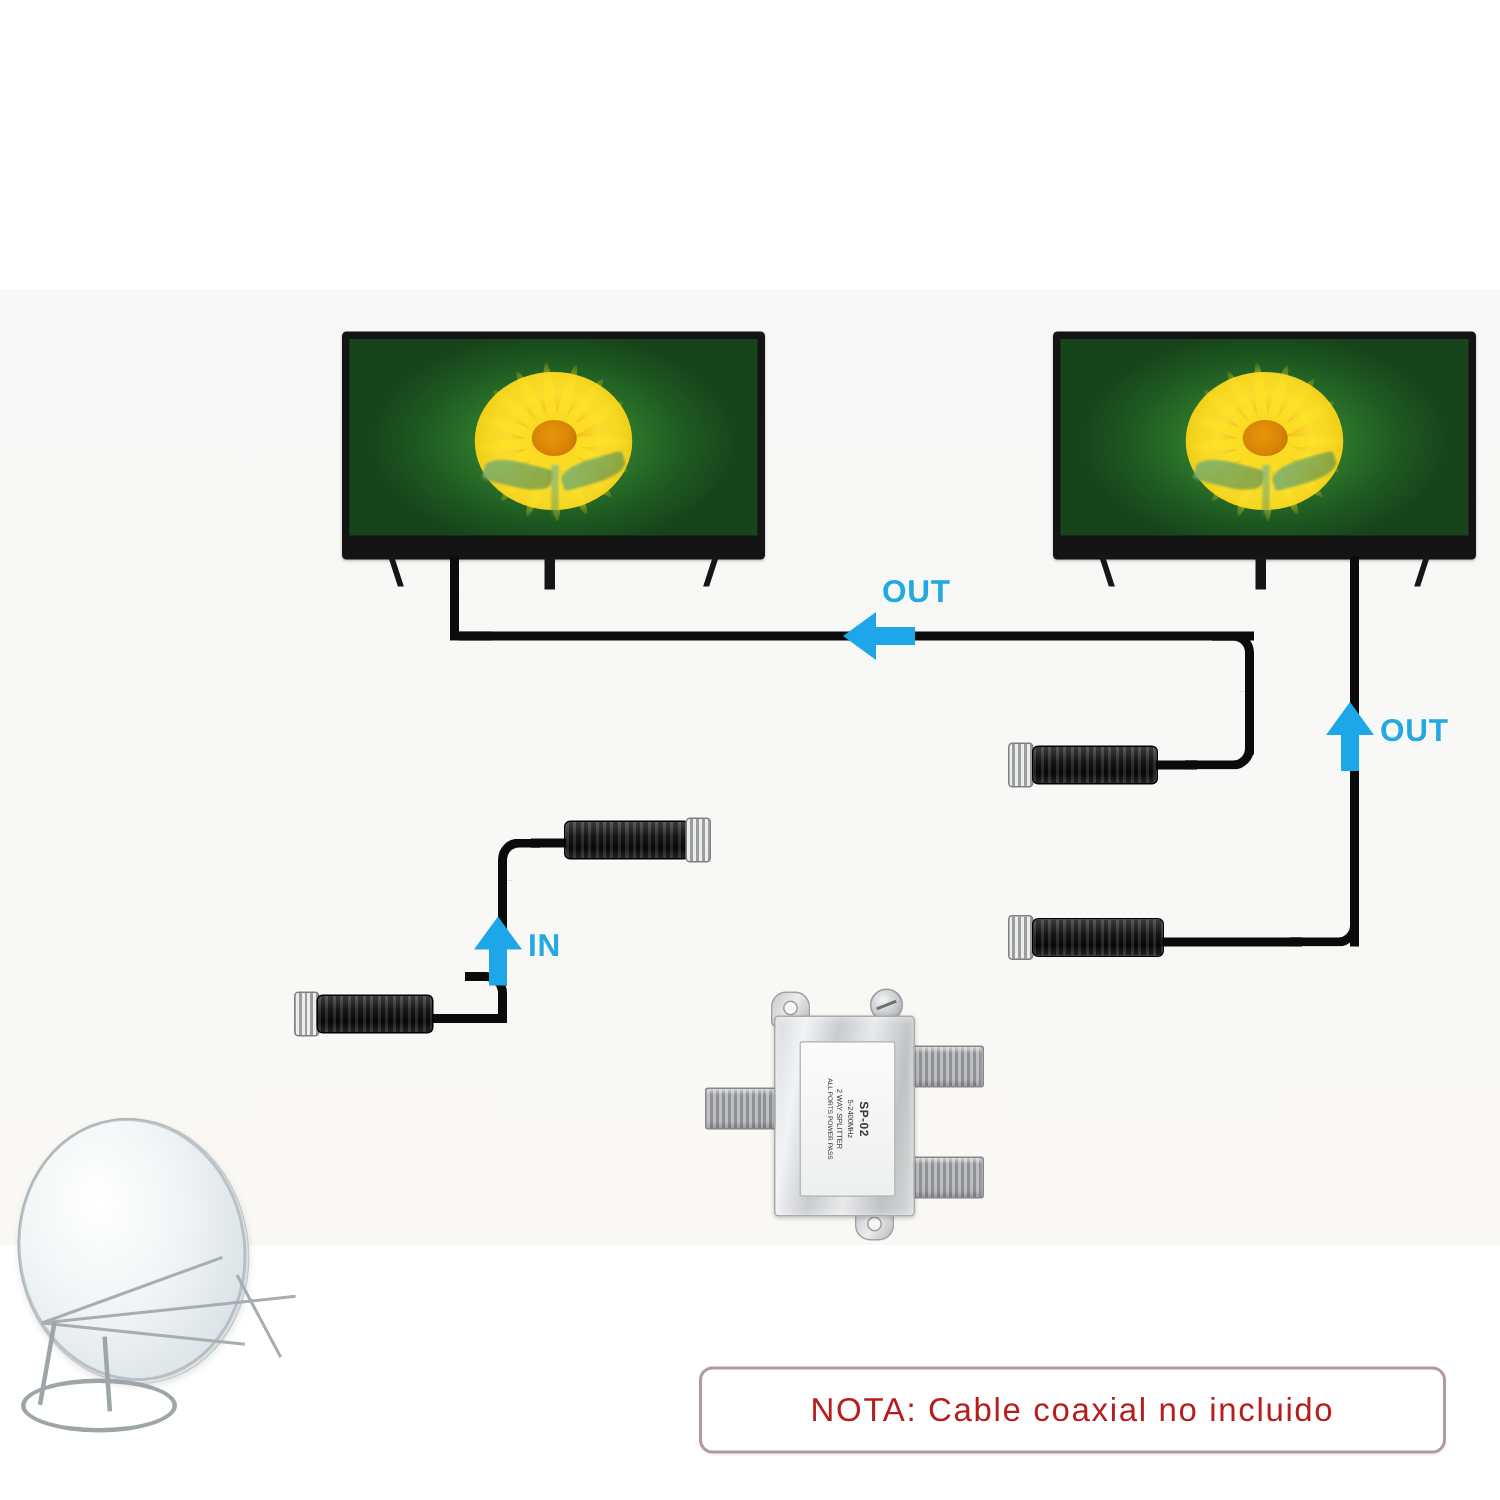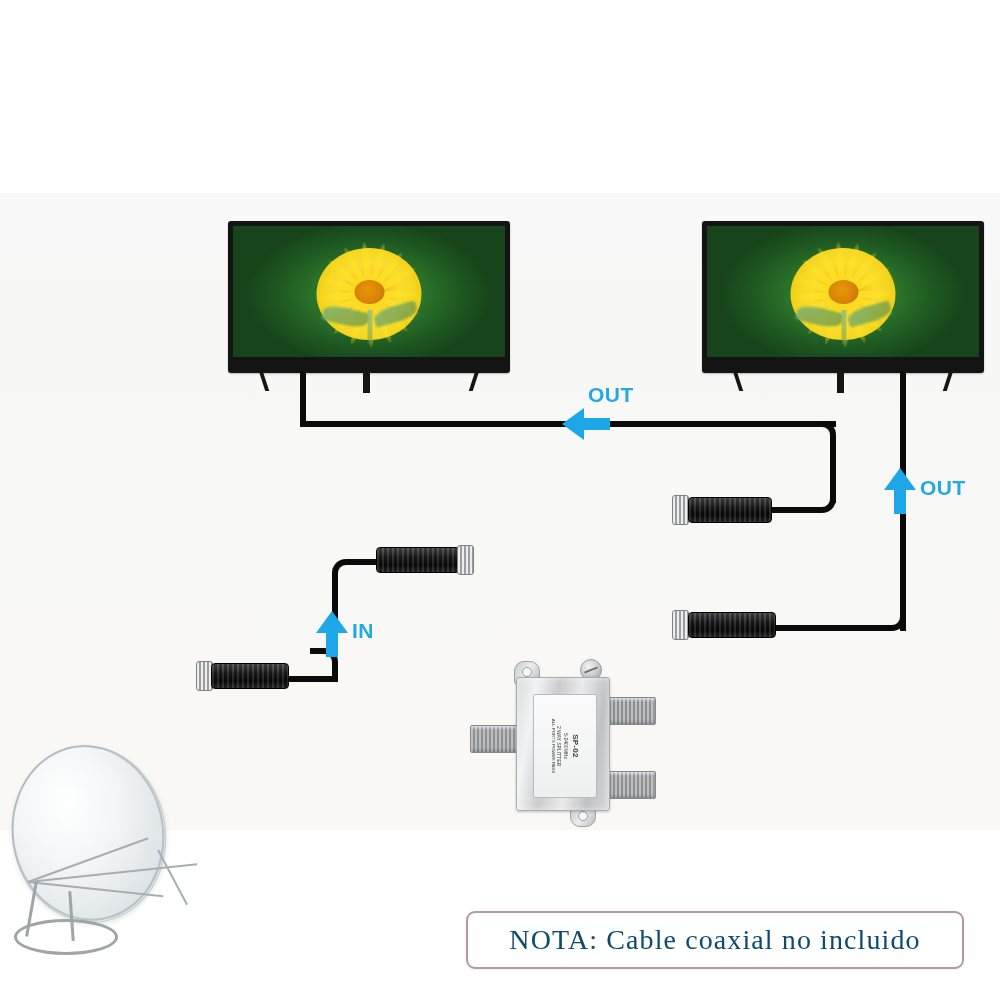--- a/index.html
+++ b/index.html
@@ -350,24 +350,24 @@
     background: #ffffff;
     border: 2px solid #b49aa0;
     border-radius: 9px;
     box-sizing: border-box;
     display: flex;
     align-items: center;
     justify-content: center;
     box-shadow: 0 1px 2px rgba(0,0,0,0.07);
   }
   #note .note-text {
-    color: #0c4a6e;
-    font-size: 28px;
+    color: #b91c1c;
+    font-size: 22px;
     letter-spacing: 1.1px;
-    font-family: Liberation Serif, serif;
+    font-family: Liberation Sans, sans-serif;
     white-space: nowrap;
   }
 </style>
 </head>
 <body>
 
 <div id="page">
 
   <div id="content">
 

